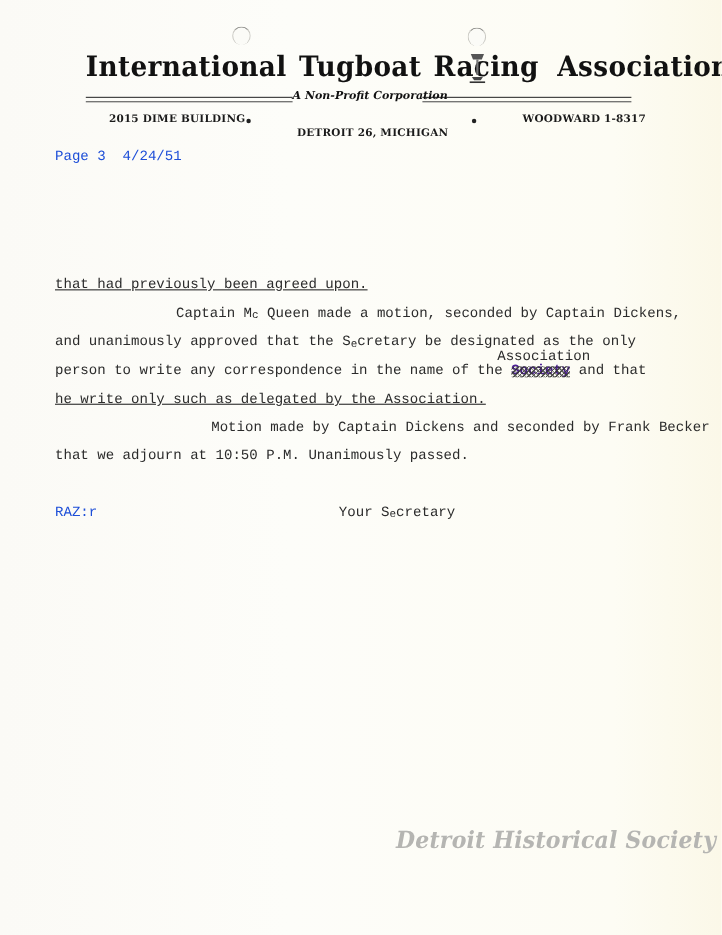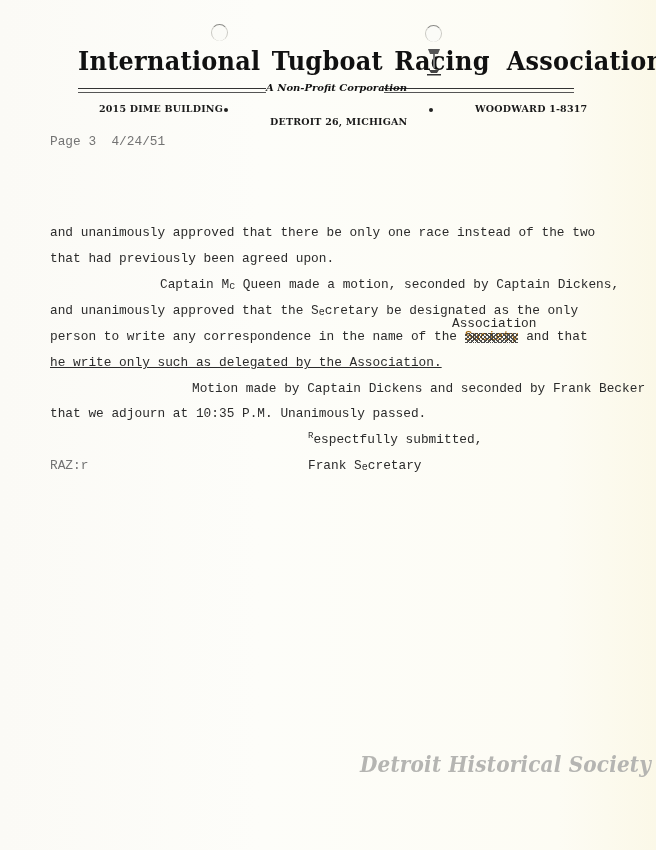--- a/index.html
+++ b/index.html
@@ -34,23 +34,23 @@
   }
   .addr {
     position: absolute; top: 103px; font-family: "DejaVu Serif", serif; font-weight: bold;
     font-size: 9.5px; color: #1a1a1a; white-space: nowrap; letter-spacing: 0.2px;
   }
   .bullet { position: absolute; top: 104px; width: 4px; height: 4px; border-radius: 50%; background: #222; margin-top: 4px; }
   .tw {
     position: absolute; font-family: "Liberation Mono", monospace; font-size: 12.8px;
     color: #2b2b2b; white-space: pre; line-height: 1;
   }
-  .tw.light { color: #737373; }
+  .tw.light { color: #1d4ed8; }
   .strike {
-    position: relative; display: inline-block; color: #a16207;
+    position: relative; display: inline-block; color: #4c1d95; font-weight: bold;
   }
   .strike::after {
     content: ""; position: absolute; left: 0; right: 0; top: 2px; bottom: 1px;
     background: repeating-linear-gradient(45deg, #333 0 1px, transparent 1px 3px),
                 repeating-linear-gradient(-45deg, #333 0 1px, transparent 1px 3px);
     opacity: 0.85;
   }
   .small-up { font-size: 9px; position: relative; top: -5px; }
   .small-dn { font-size: 10px; position: relative; top: 1px; }
   .watermark {
@@ -85,30 +85,28 @@
   <div class="lh-sub">A Non-Profit Corporation</div>
 
   <div class="addr" style="left:78px;margin-left:21px;">2015 DIME BUILDING</div>
   <div class="bullet" style="left:224px;"></div>
   <div class="addr" style="left:270px;margin-top:13px;">DETROIT 26, MICHIGAN</div>
   <div class="bullet" style="left:429px;"></div>
   <div class="addr" style="left:475px;">WOODWARD 1-8317</div>
 
   <div class="tw light" style="left:50px; top:136px;"><span>Page 3</span>  <span>4/24/51</span></div>
 
-  <div class="tw" style="left:50px; top:227px;">and unanimously approved that there be only one race instead of the two</div>
-  <div class="tw" style="left:50px; top:253px;">that had previously been agreed upon.</div>
+  <div class="tw" style="left:50px; top:253px;text-decoration:underline;">that had previously been agreed upon.</div>
 
   <div class="tw" style="left:160px; top:279px;"><span>Captain M</span><span class="small-dn">c</span><span> Queen made a motion, seconded by Captain Dickens,</span></div>
   <div class="tw" style="left:50px; top:305px;"><span>and unanimously approved that the S</span><span class="small-dn">e</span><span>cretary be designated as the only</span></div>
   <div class="tw" style="left:452px; top:318px;">Association</div>
   <div class="tw" style="left:50px; top:331px;"><span>person to write any correspondence in the name of the </span><span class="strike">Society</span><span> and that</span></div>
   <div class="tw" style="left:50px; top:357px;text-decoration:underline;">he write only such as delegated by the Association.</div>
 
   <div class="tw" style="left:160px; top:383px;padding-left:32px;">Motion made by Captain Dickens and seconded by Frank Becker</div>
-  <div class="tw" style="left:50px; top:408px;">that we adjourn at 10:35 P.M. Unanimously passed.</div>
+  <div class="tw" style="left:50px; top:408px;">that we adjourn at 10:50 P.M. Unanimously passed.</div>
 
-  <div class="tw" style="left:308px; top:434px;"><span class="small-up">R</span><span>espectfully submitted,</span></div>
   <div class="tw light" style="left:50px; top:460px;">RAZ:r</div>
-  <div class="tw" style="left:308px; top:460px;"><span>Frank S</span><span class="small-dn">e</span><span>cretary</span></div>
+  <div class="tw" style="left:308px; top:460px;"><span>Your S</span><span class="small-dn">e</span><span>cretary</span></div>
 
   <div class="watermark">Detroit Historical Society</div>
 </div>
 
 </body></html>

